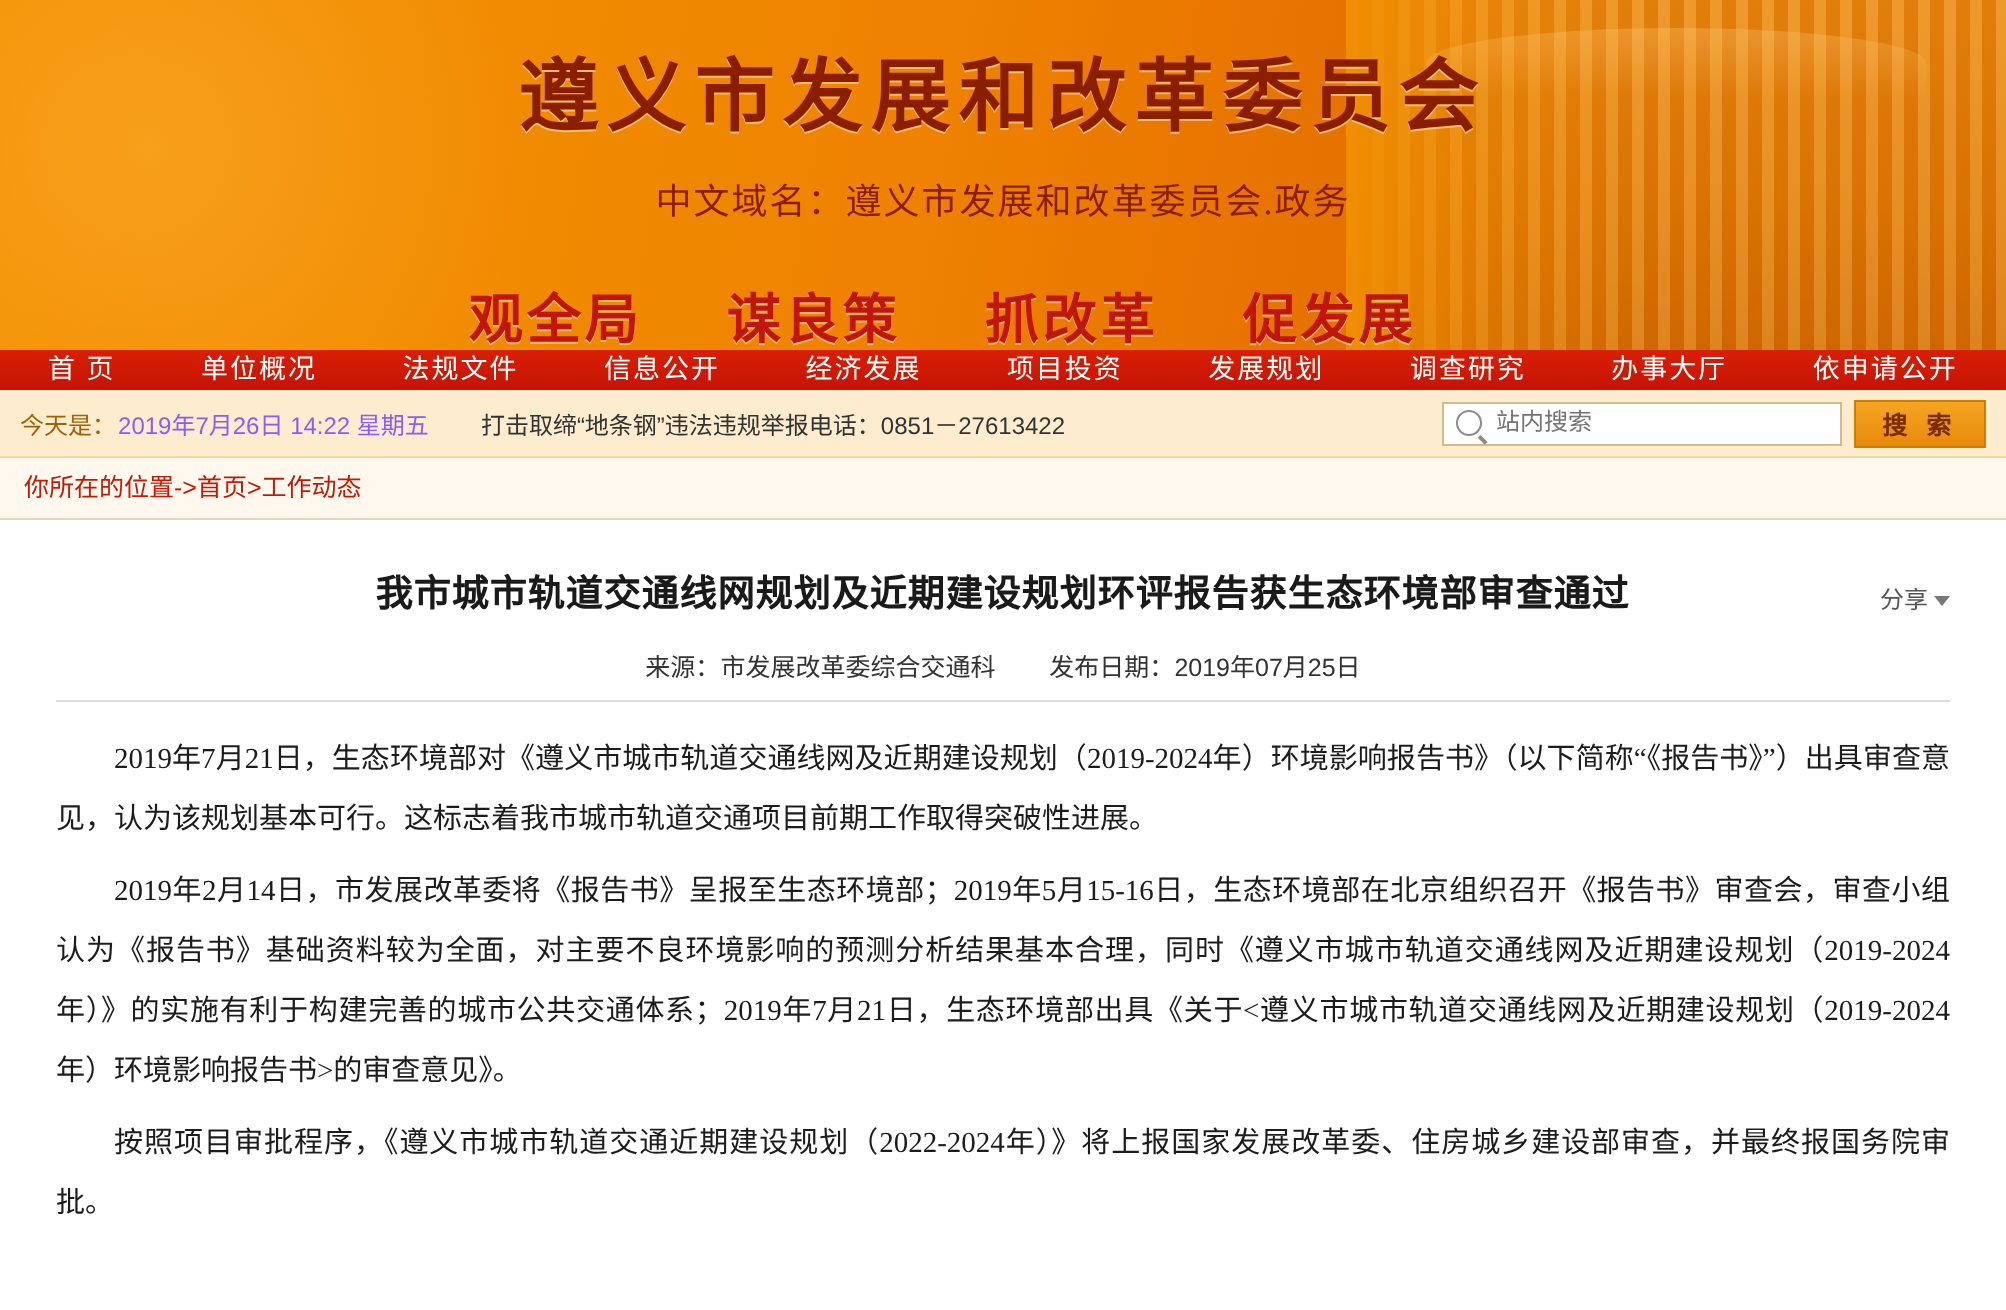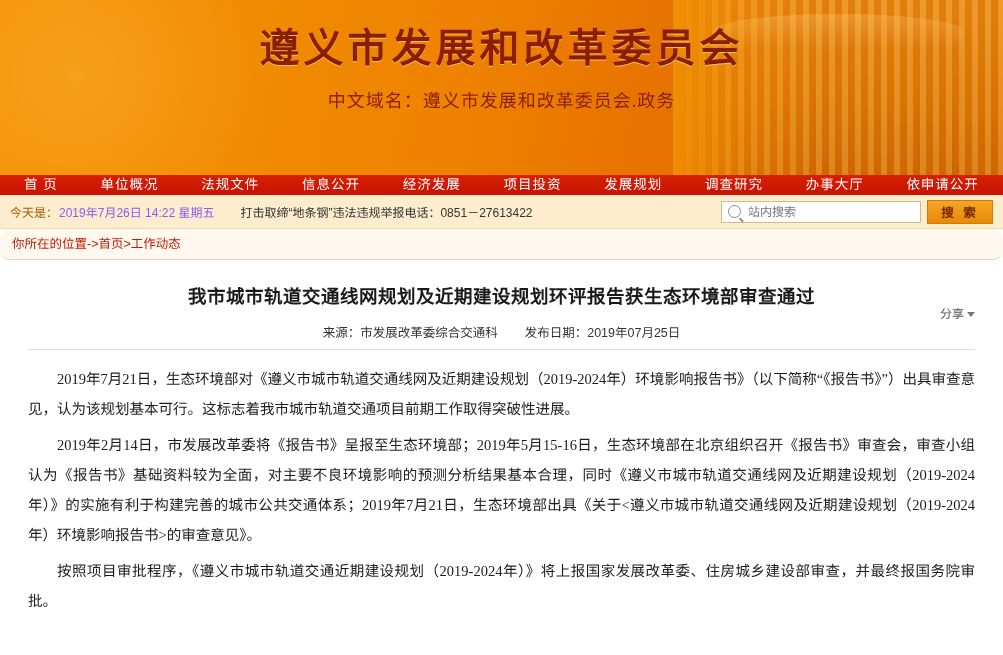--- a/index.html
+++ b/index.html
@@ -156,21 +156,21 @@
     width: 5px; height: 1.5px;
     background: #8a8a8a;
     transform: rotate(45deg);
   }
   .search-input {
     border: 0;
     outline: 0;
     font-size: 12px;
     color: #c2410c;
     width: 100%;
-    font-family: Liberation Sans, sans-serif;
+    font-family: Liberation Serif, serif;
     background: transparent;
   }
   .search-btn {
     margin-left: 6px;
     width: 66px;
     height: 24px;
     background: linear-gradient(to bottom, #f5a623 0%, #e8890a 100%);
     border: 1px solid #d07c00;
     color: #7a2b00;
     font-size: 12.5px;
@@ -182,35 +182,34 @@
 
   
   .breadcrumb {
     height: 30px;
     line-height: 30px;
     background: #fff8ee;
     border-bottom: 1px solid #e9d5b4;
     padding: 0 12px;
     font-size: 12.5px;
     color: #c21a06;
-    border-radius: 10px;
   }
 
   
   .article {
     padding: 18px 28px 0 28px;
   }
   .share-row {
     position: relative;
     height: 0;
   }
   .share {
     position: absolute;
     right: 0;
-    top: 26px;
+    top: 12px;
     font-size: 12px;
     color: #555;
     cursor: pointer;
   }
   .share .caret {
     display: inline-block;
     width: 0; height: 0;
     border-left: 4px solid transparent;
     border-right: 4px solid transparent;
     border-top: 5px solid #777;
@@ -250,20 +249,26 @@
 </style>
 </head>
 <body>
 
 <div class="banner">
   <div class="left-glow"></div>
   <div class="building"></div>
   <div class="banner-inner">
     <h1 class="site-title">遵义市发展和改革委员会</h1>
     <div class="site-sub">中文域名：遵义市发展和改革委员会.政务</div>
+    <div class="slogans">
+      <span>观全局</span>
+      <span>谋良策</span>
+      <span>抓改革</span>
+      <span>促发展</span>
+    </div>
   </div>
 </div>
 
 <nav class="nav">
   <div class="nav-item">首 页</div>
   <div class="nav-item">单位概况</div>
   <div class="nav-item">法规文件</div>
   <div class="nav-item">信息公开</div>
   <div class="nav-item">经济发展</div>
   <div class="nav-item">项目投资</div>
@@ -300,15 +305,15 @@
 
   <div class="meta">
     <span>来源：</span><span>市发展改革委综合交通科</span>
     <span class="sep"></span>
     <span>发布日期：</span><span>2019年07月25日</span>
   </div>
 
   <div class="content">
     <p>2019年7月21日，生态环境部对《遵义市城市轨道交通线网及近期建设规划（2019-2024年）环境影响报告书》（以下简称“《报告书》”）出具审查意见，认为该规划基本可行。这标志着我市城市轨道交通项目前期工作取得突破性进展。</p>
     <p>2019年2月14日，市发展改革委将《报告书》呈报至生态环境部；2019年5月15-16日，生态环境部在北京组织召开《报告书》审查会，审查小组认为《报告书》基础资料较为全面，对主要不良环境影响的预测分析结果基本合理，同时《遵义市城市轨道交通线网及近期建设规划（2019-2024年）》的实施有利于构建完善的城市公共交通体系；2019年7月21日，生态环境部出具《关于&lt;遵义市城市轨道交通线网及近期建设规划（2019-2024年）环境影响报告书&gt;的审查意见》。</p>
-    <p>按照项目审批程序，《遵义市城市轨道交通近期建设规划（2019-2024年）》将上报国家发展改革委、住房城乡建设部审查，并最终报国务院审批。</p>
+    <p>按照项目审批程序，《遵义市城市轨道交通近期建设规划（2022-2024年）》将上报国家发展改革委、住房城乡建设部审查，并最终报国务院审批。</p>
   </div>
 </div>
 
 </body></html>

